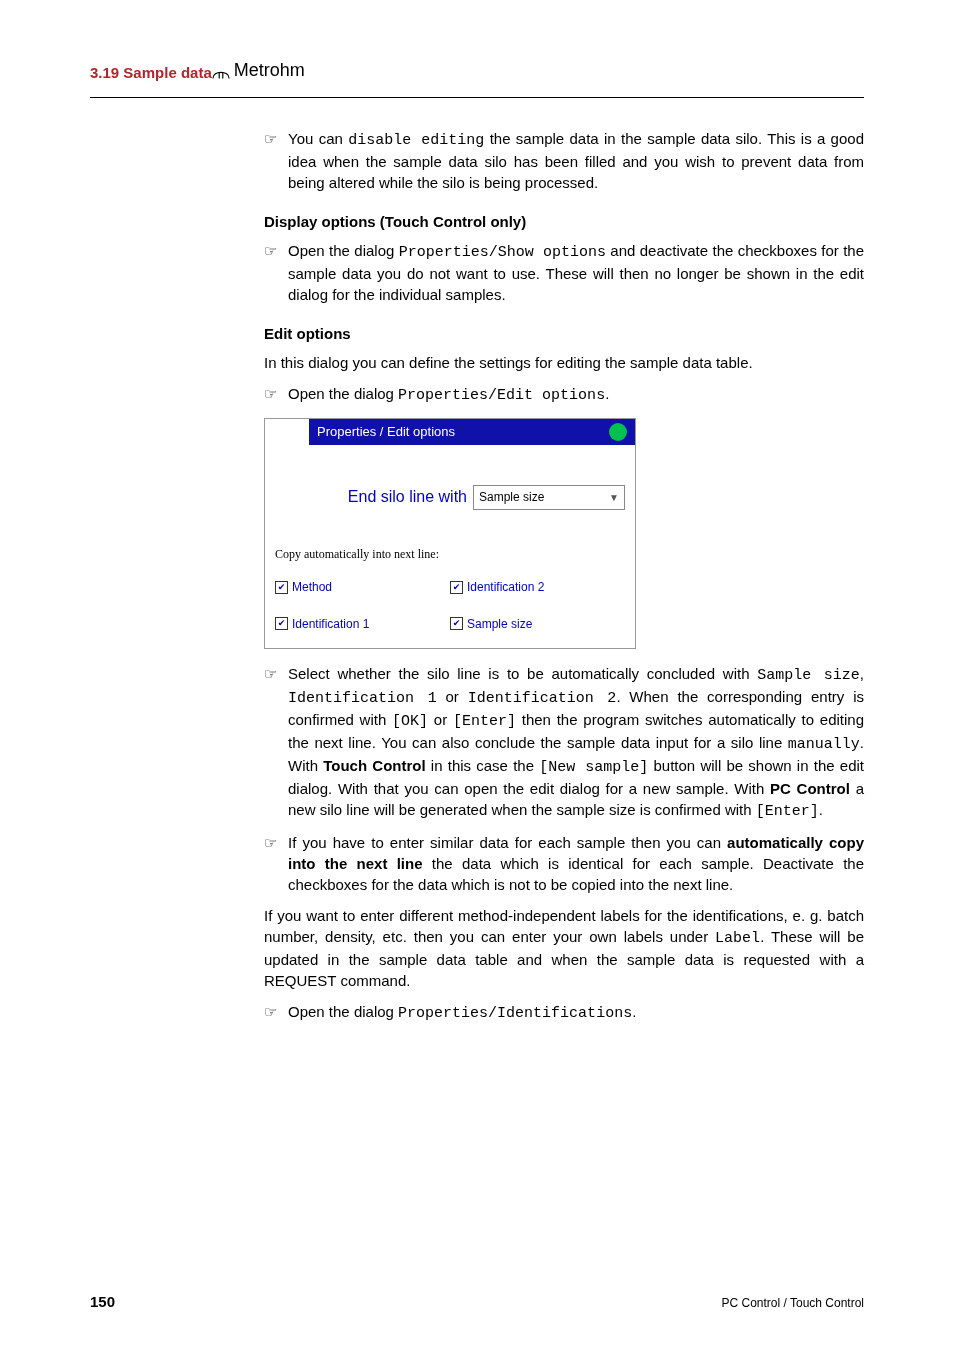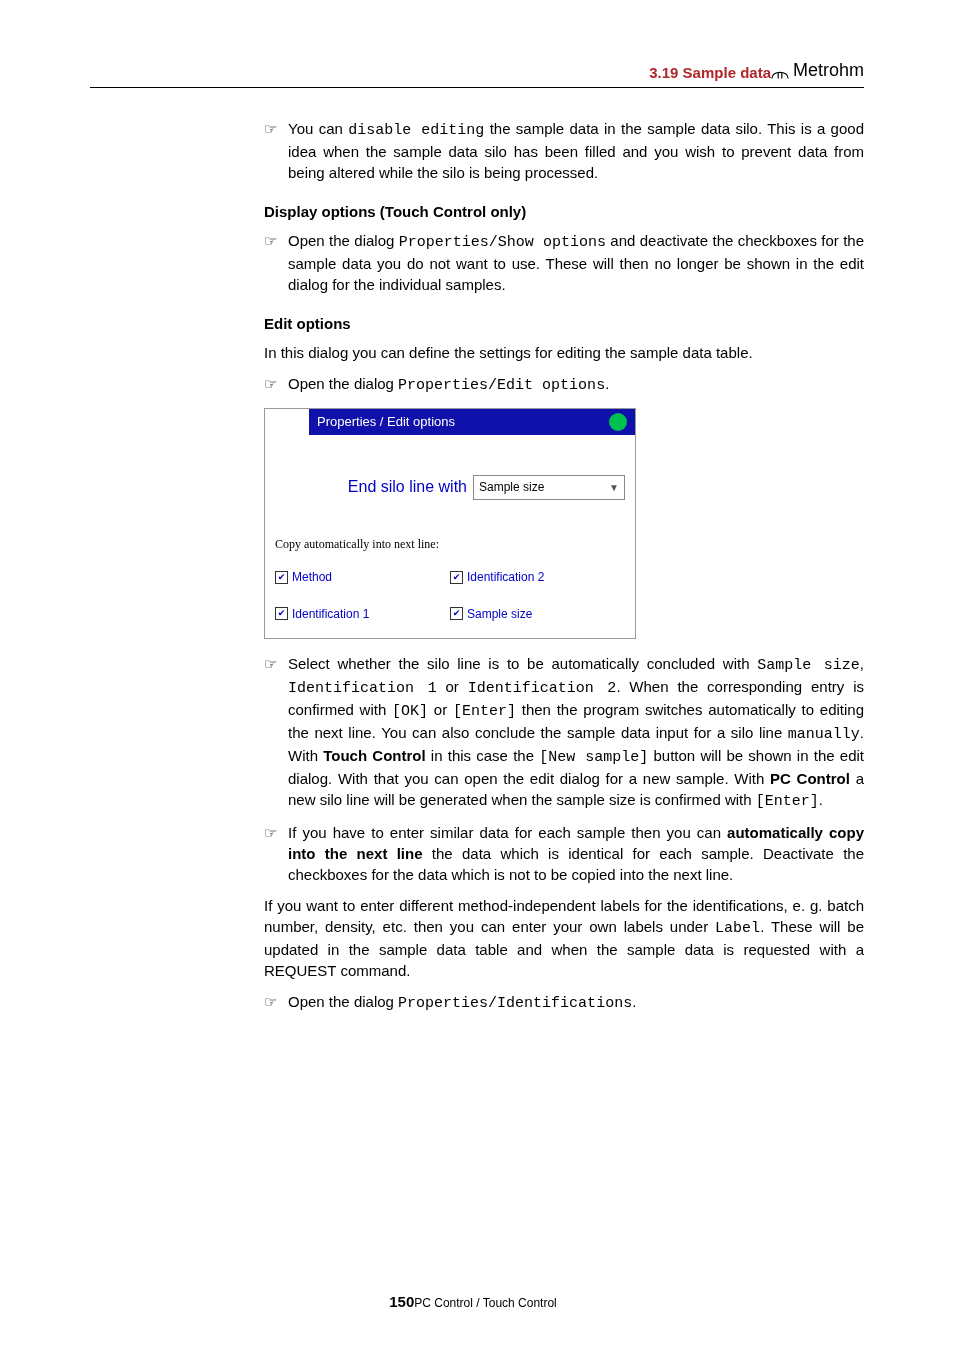--- a/index.html
+++ b/index.html
@@ -12,24 +12,24 @@
   }
   .page {
     width: 954px;
     height: 1350px;
     position: relative;
     box-sizing: border-box;
     padding: 60px 90px 40px 90px;
   }
   .header-row {
     display: flex;
-    justify-content: flex-end;
+    justify-content: flex-start;
     align-items: flex-end;
     border-bottom: 1.5px solid #000;
-    padding-bottom: 6px;
+    padding-bottom: 16px;
     margin-bottom: 30px;
   }
   .section-number {
     font-weight: bold;
     color: #b0262a;
     font-size: 15px;
   }
   .brand {
     font-weight: normal;
     font-size: 18px;
@@ -151,23 +151,23 @@
     align-items: center;
     justify-content: center;
     font-size: 9px;
     line-height: 1;
     background:#fff;
   }
   .footer {
     position: absolute;
     bottom: 40px;
     left: 90px;
-    right: 98px;
-    display: flex;
-    justify-content: center;
+    right: 90px;
+    display: flex;
+    justify-content: space-between;
     align-items: flex-end;
     font-size: 12px;
   }
   .footer .page-num {
     font-weight: bold;
     font-size: 15px;
   }
 </style>
 </head>
 <body>

